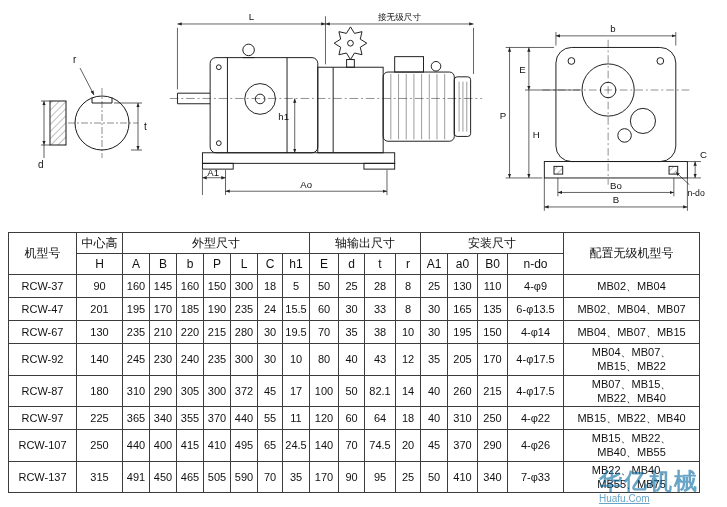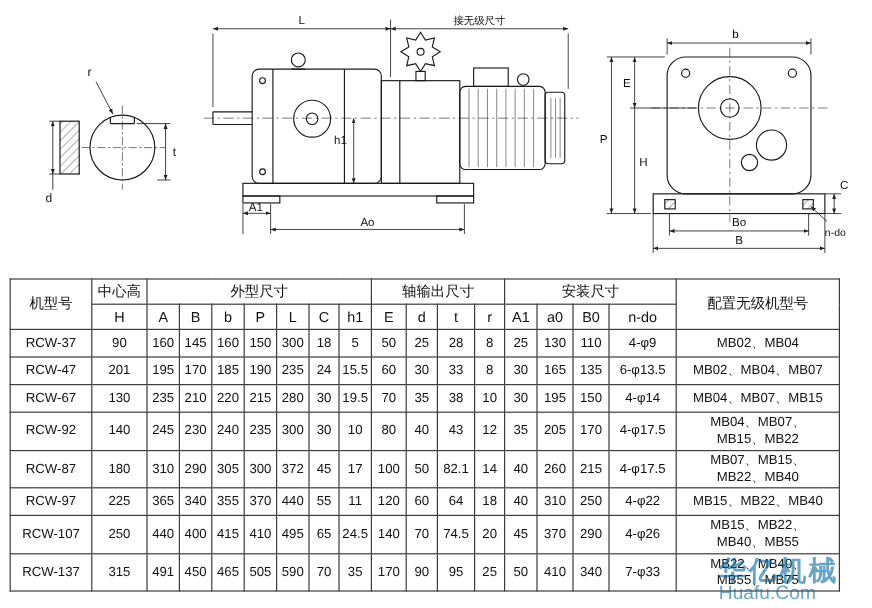--- a/index.html
+++ b/index.html
@@ -41,21 +41,21 @@
     position: absolute;
     right: 28px; bottom: 3px;
     text-align: left;
     color: #0369a1;
     opacity: 0.6;
     line-height: 1.05;
     pointer-events: none;
     margin-top: 12px;
   }
   .watermark .cn { font-size: 23px; font-weight: bold; letter-spacing: 2px; }
-  .watermark .en { font-size: 16px; }
+  .watermark .en { font-size: 10px; text-decoration: underline; }
 </style>
 </head>
 <body>
 
 <div class="drawings">
 
   <div class="shaft-wrap">
     <svg width="120" height="130" viewBox="0 0 120 130">
       <defs>
         <marker id="arr" viewBox="0 0 10 10" refX="9" refY="5" markerWidth="7" markerHeight="7" orient="auto-start-reverse">

